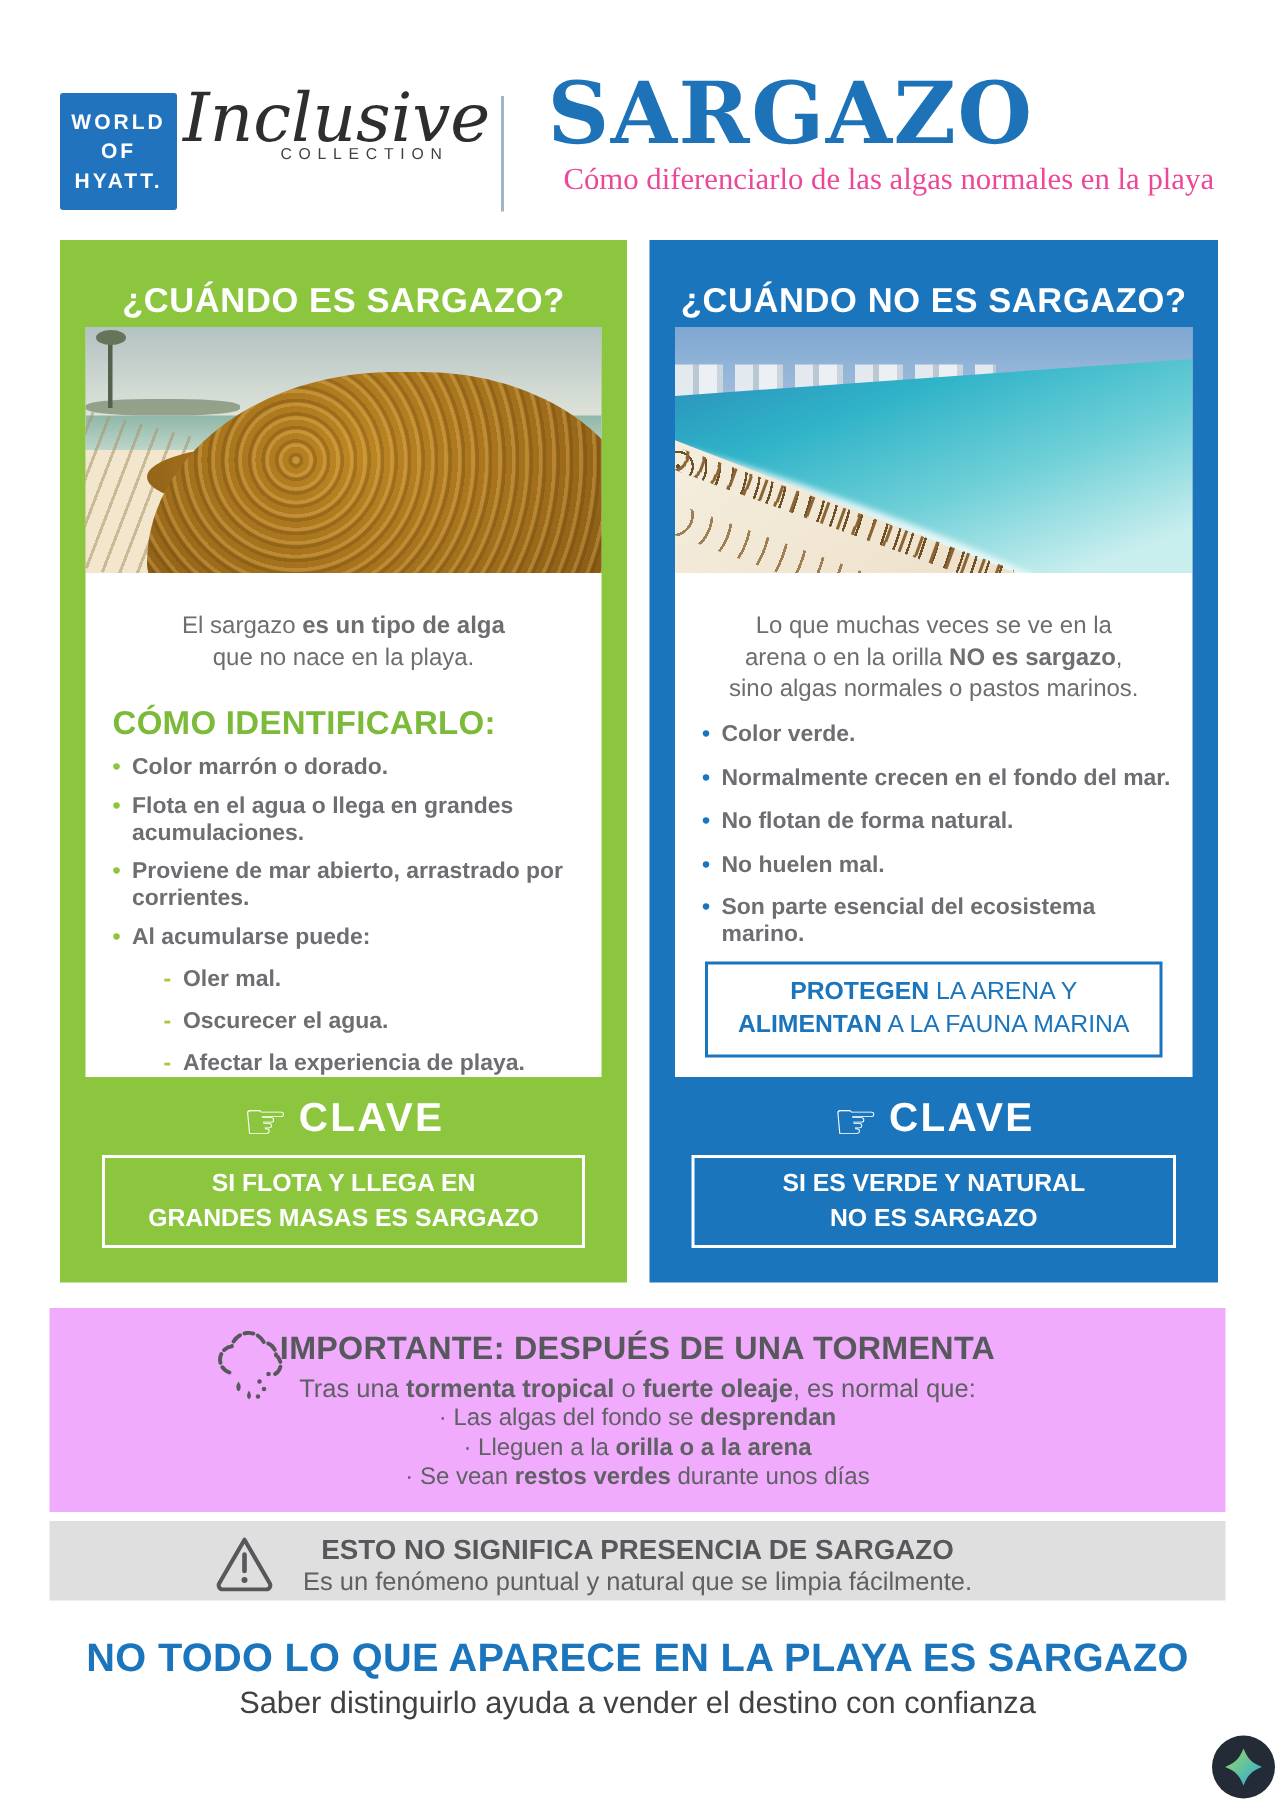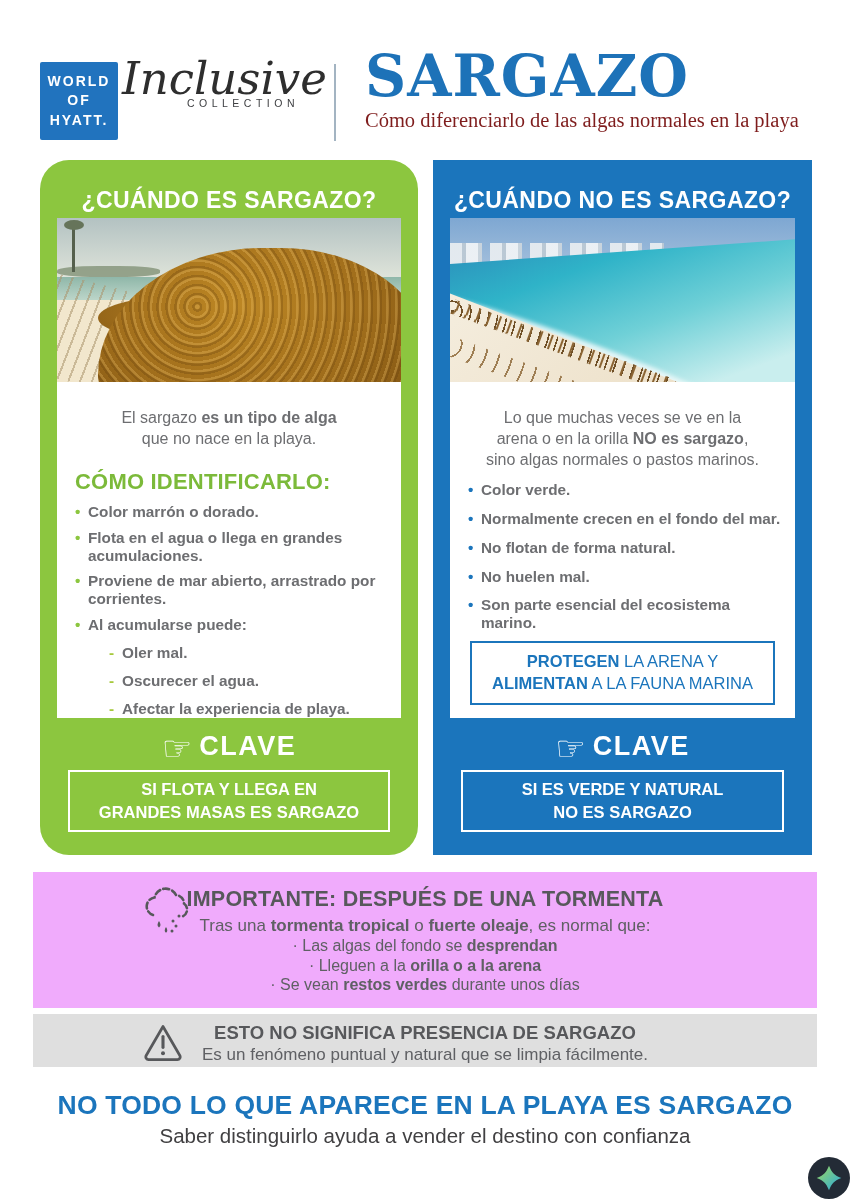--- a/index.html
+++ b/index.html
@@ -13,25 +13,25 @@
     text-align:center;border-radius:2px;}
   .hyatt-logo .logo-line{display:block;font-weight:bold;font-size:14px;letter-spacing:2px;line-height:1.4;}
   .brand-script{position:absolute;left:122px;top:54px;width:200px;text-align:center;}
   .brand-script .word{font-family:"DejaVu Serif",serif;font-style:italic;font-size:45px;
     color:#2e2e2e;line-height:1.1;}
   .brand-script .collection{font-size:10.5px;letter-spacing:4.5px;color:#3f4043;margin-top:-7px;padding-left:42px;}
   .header-divider{position:absolute;left:334px;top:64px;width:2px;height:77px;background:#a3b4c2;}
   .title-block{position:absolute;left:365px;top:46px;width:455px;}
   .main-title{margin:0;font-family:"DejaVu Serif",serif;font-weight:bold;font-size:57px;
     color:#1D72B8;letter-spacing:1px;line-height:1.05;}
-  .main-subtitle{font-family:"Liberation Serif",serif;font-size:20.5px;color:#7f1d1d;margin-top:3px;}
+  .main-subtitle{font-family:"Liberation Serif",serif;font-size:20.5px;color:#ec4899;margin-top:3px;text-align:center;}
 
   
   .card{position:absolute;top:160px;height:695px;}
-  .card.green{left:40px;width:378px;background:#8CC63F;border-radius:29px;--accent:#8CC63F;--dash:#A6C93C;}
+  .card.green{left:40px;width:378px;background:#8CC63F;--accent:#8CC63F;--dash:#A6C93C;}
   .card.blue{left:433px;width:379px;background:#1B75BC;--accent:#1B75BC;--dash:#1B75BC;}
   .card-title{color:#fff;font-weight:bold;font-size:23px;text-align:center;padding-top:27px;letter-spacing:.4px;}
   .photo{position:absolute;left:17px;top:58px;right:17px;height:164px;overflow:hidden;background:#cfd8d4;}
   .whitebox{position:absolute;left:17px;top:222px;right:17px;height:336px;background:#fff;overflow:hidden;}
   .intro{padding-top:25px;text-align:center;font-size:16px;line-height:1.32;color:#6D6E71;}
   .intro-line{display:block;}
   .section-heading{margin:20px 12px 0 18px;font-size:22px;font-weight:bold;letter-spacing:.2px;}
   .green-h{color:#7CBA3A;} .blue-h{color:#1B75BC;}
   .bullets{margin:8px 12px 0 18px;}
   .bullet{position:relative;padding-left:13px;font-weight:bold;color:#6D6E71;font-size:15.3px;

